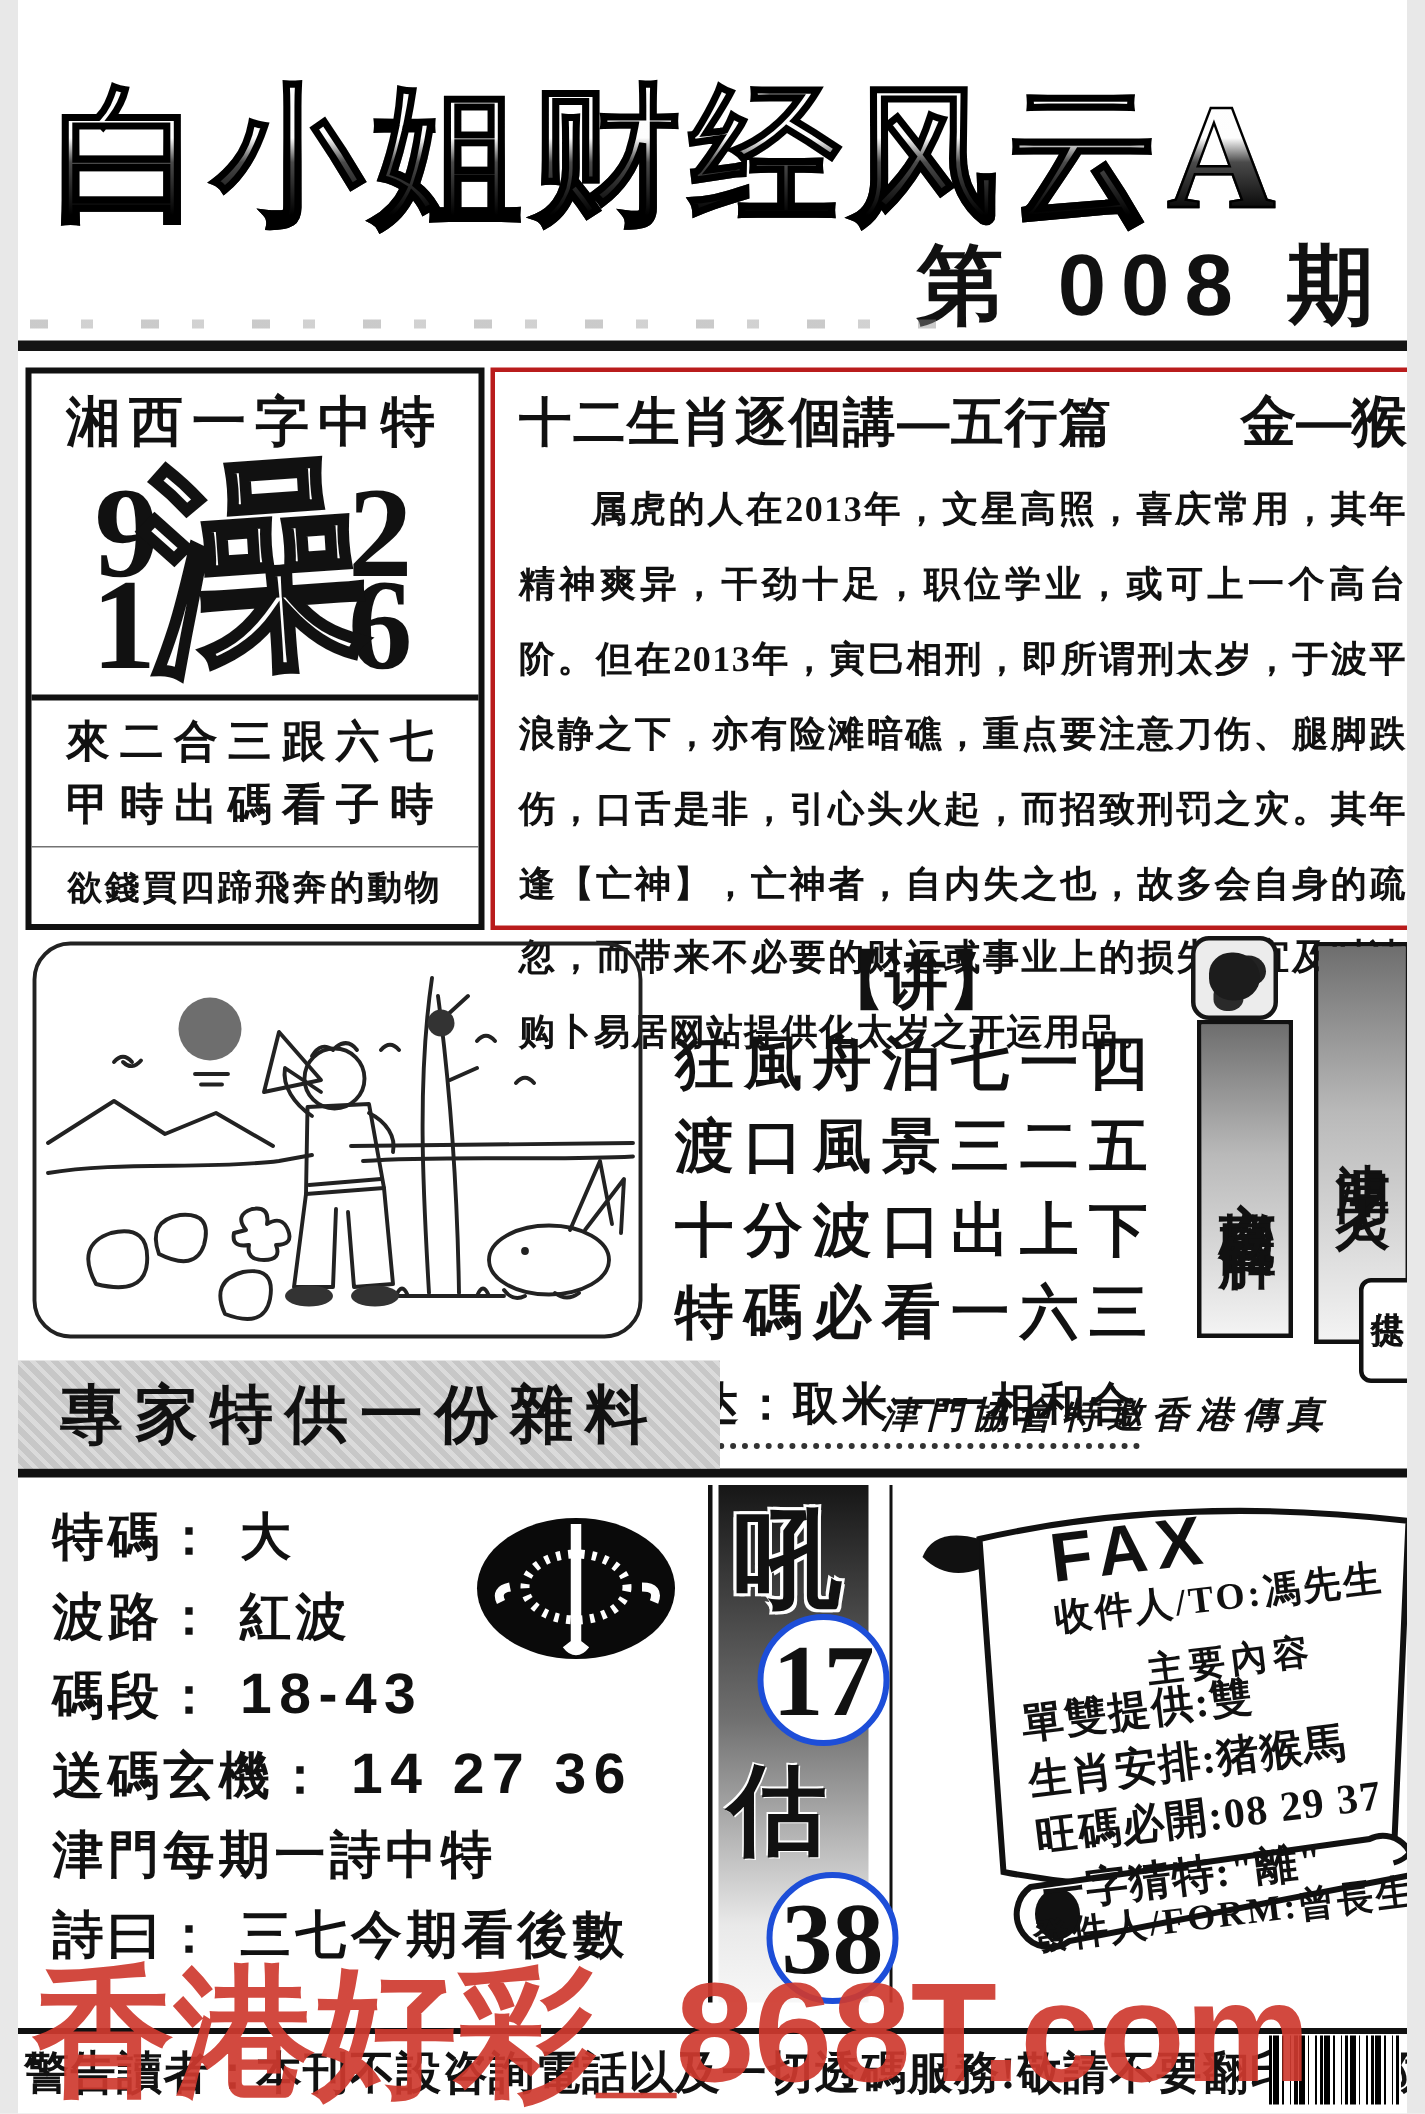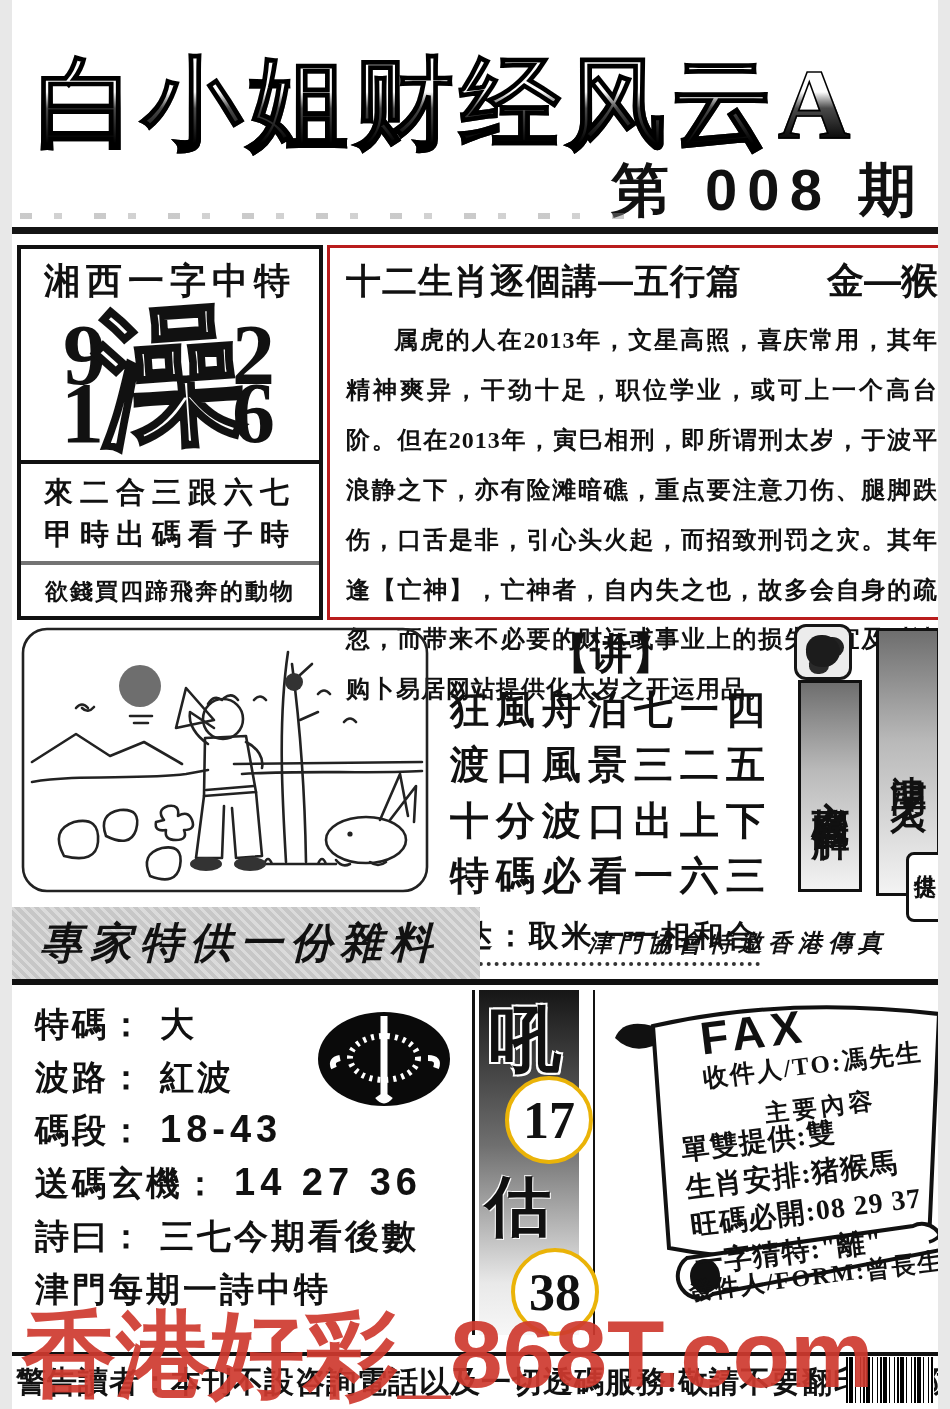--- a/index.html
+++ b/index.html
@@ -46,21 +46,21 @@
   .lb-num.br { bottom:4px; right:44px; }
   .lb-char {
     position:absolute; top:50%; left:50%; transform:translate(-50%,-52%) rotate(-4deg);
     font-size:150px; font-weight:900; color:#111;
   }
   @supports ((-webkit-text-stroke:2px #000)) {
     .lb-char { color:#fff; -webkit-text-stroke:3px #111; }
   }
   .lb-time { border-top:4px solid #111; text-align:center; padding:7px 0 6px;
              font-size:29px; font-weight:bold; letter-spacing:7px; line-height:1.45; }
-  .lb-hint { border-top:4px solid #737373; text-align:center; padding:11px 0 9px;
+  .lb-hint { border-top:1px solid #737373; text-align:center; padding:11px 0 9px;
              font-size:23px; font-weight:bold; letter-spacing:2px; }
 
   .zodiac { flex:1; border:3px solid #b91c1c; background:#fff; padding:8px 16px 0 16px; }
   .zd-head { display:flex; justify-content:space-between; align-items:baseline; }
   .zd-title { font-size:35px; font-weight:900; letter-spacing:1px; font-family:"Liberation Sans", sans-serif; }
   .zd-elem  { font-size:37px; font-weight:900; font-family:"Liberation Sans", sans-serif;text-align:center; }
   .zd-body  { margin-top:10px; font-size:24px; font-weight:600; line-height:2.08;
               text-indent:2em; text-align:justify; letter-spacing:1px; }
 
   
@@ -97,43 +97,43 @@
   }
   .badge span { writing-mode:vertical-rl; text-orientation:upright; font-size:22px; font-weight:bold; line-height:1; }
 
   
   .banners { position:absolute; top:906px; left:0; width:950px; height:79px;
              border-bottom:6px solid #111; display:flex; align-items:center; }
   .banner-left {
     width:468px; height:72px; background:#c7c7c7;
     background-image:repeating-linear-gradient(45deg,rgba(255,255,255,.35) 0 3px,transparent 3px 7px);
     display:flex; align-items:center; padding-left:28px;
-    font-size:42px; font-weight:bold; font-style:italic; letter-spacing:8px; white-space:nowrap;
+    font-size:42px; font-weight:bold; letter-spacing:8px; white-space:nowrap;
   }
   .banner-right { flex:1; text-align:center; font-size:24px; font-weight:bold; font-style:italic;
                   letter-spacing:6px; white-space:nowrap;padding-left:34px; }
 
   
   .bottom { position:absolute; top:990px; left:5px; width:940px; height:345px; display:flex; }
   .preds { width:458px; border-right:3px solid #111; padding:12px 6px 0 18px; position:relative; }
   .pred-row { font-size:34px; font-weight:bold; letter-spacing:3px; height:53px; white-space:nowrap; }
   .pred-row .val { margin-left:14px; }
   .pred-row .num { font-family:"Liberation Sans", sans-serif; font-size:38px; letter-spacing:5px; }
   .seal { position:absolute; top:18px; right:18px; width:140px; height:102px; }
 
   .grad-col { width:120px; position:relative; border-right:2px solid #111; }
   .grad-strip { position:absolute; left:4px; top:0; width:100px; height:345px;
     background:linear-gradient(180deg,#161616 0%,#6f6f6f 45%,#e9e9e9 85%,#f7f7f7 100%); }
   .gs-char1 { position:absolute; left:14px; top:2px; font-size:72px; font-weight:900; color:#111;
     text-shadow:-2px -2px 0 #fff,2px -2px 0 #fff,-2px 2px 0 #fff,2px 2px 0 #fff; }
   .gs-char2 { position:absolute; left:10px; top:172px; font-size:66px; font-weight:900; color:#111;
     text-shadow:-1px -1px 0 #fff,1px 1px 0 #fff; }
-  .gs-circle { position:absolute; width:88px; height:88px; background:#fff; border:4px solid #eab308;
+  .gs-circle { position:absolute; width:88px; height:88px; background:#fff; border:4px solid #1d4ed8;
     border-radius:50%; display:flex; align-items:center; justify-content:center;
-    font-size:52px; font-weight:900; font-family:"Liberation Serif", serif; z-index:2; }
+    font-size:68px; font-weight:900; font-family:"Liberation Serif", serif; z-index:2; }
   .gs-circle.c17 { left:30px; top:86px; }
   .gs-circle.c38 { left:36px; top:258px; }
 
   .fax-area { flex:1; position:relative; }
   .fax-svg { position:absolute; left:0; top:0; }
   .fax-text { position:absolute; transform:rotate(-7deg); transform-origin:left top;
               font-weight:bold; white-space:nowrap; z-index:2; }
   .fx-title { left:102px; top:22px; font-size:46px; letter-spacing:6px; font-family:"Liberation Sans", sans-serif; }
   .fx-to    { left:106px; top:72px;  font-size:25px; letter-spacing:2px; }
   .fx-subj  { left:168px; top:108px; font-size:24px; letter-spacing:4px; }
@@ -252,22 +252,22 @@
     <div class="banner-left">專家特供一份雜料</div>
     <div class="banner-right">津門協會特邀香港傳真</div>
   </div>
 
   <div class="bottom">
     <div class="preds">
       <div class="pred-row"><span>特碼：</span><span class="val">大</span></div>
       <div class="pred-row"><span>波路：</span><span class="val">紅波</span></div>
       <div class="pred-row"><span>碼段：</span><span class="val num">18-43</span></div>
       <div class="pred-row"><span>送碼玄機：</span><span class="val num">14 27 36</span></div>
+      <div class="pred-row"><span>津門每期一詩中特</span><span class="val"></span></div>
       <div class="pred-row"><span>詩曰：</span><span class="val">三七今期看後數</span></div>
-      <div class="pred-row"><span>津門每期一詩中特</span><span class="val"></span></div>
       <svg class="seal" viewBox="0 0 140 102">
         <ellipse cx="70" cy="51" rx="66" ry="47" fill="#0a0a0a"></ellipse>
         <ellipse cx="70" cy="50" rx="34" ry="22" fill="none" stroke="#fff" stroke-width="6" stroke-dasharray="3 5"></ellipse>
         <path d="M70 8 L70 92 M64 88 q6 8 12 0" fill="none" stroke="#fff" stroke-width="7"></path>
         <path d="M26 50 q-10 2 -6 10 M114 50 q12 0 8 10" fill="none" stroke="#fff" stroke-width="6"></path>
       </svg>
     </div>
 
     <div class="grad-col">
       <div class="grad-strip"></div>

